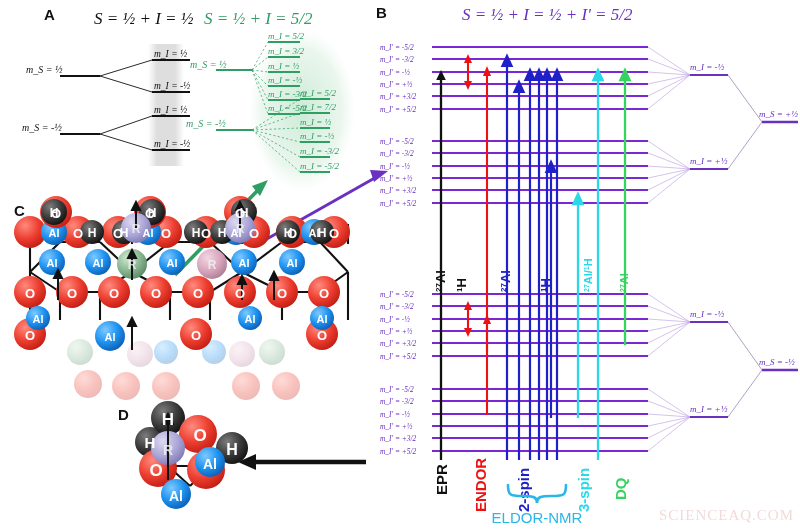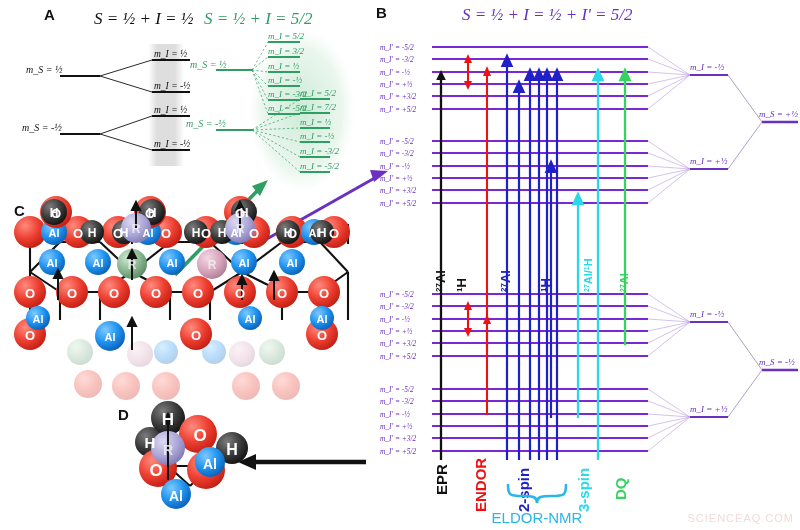--- a/index.html
+++ b/index.html
@@ -2,22 +2,22 @@
 <html><head>
 <meta charset="utf-8">
 <style>
   html,body{margin:0;padding:0;background:#ffffff;}
   body{width:800px;height:530px;position:relative;overflow:hidden;
        font-family:"Liberation Sans",sans-serif;color:#000;}
   .fig{position:absolute;left:0;top:0;width:800px;height:530px;}
   svg{display:block;}
   .plabel{font-family:"Liberation Sans",sans-serif;font-weight:bold;font-size:15px;fill:#111;}
   .title-blk{font-family:"Liberation Serif",serif;font-size:17px;font-style:italic;}
-  .wm{position:absolute;right:6px;bottom:6px;font-size:11px;letter-spacing:1px;
-      color:#f3dada;font-family:Liberation Sans, sans-serif;}
+  .wm{position:absolute;right:6px;bottom:6px;font-size:15px;letter-spacing:1px;
+      color:#f3dada;font-family:Liberation Serif, serif;}
 </style>
 </head>
 <body>
 
 <div class="fig">
 
 <svg width="800" height="530" viewBox="0 0 800 530" xmlns="http://www.w3.org/2000/svg">
   <defs>
     <radialGradient id="gO" cx="35%" cy="30%" r="75%">
       <stop offset="0%" stop-color="#ff8b7e"></stop>

